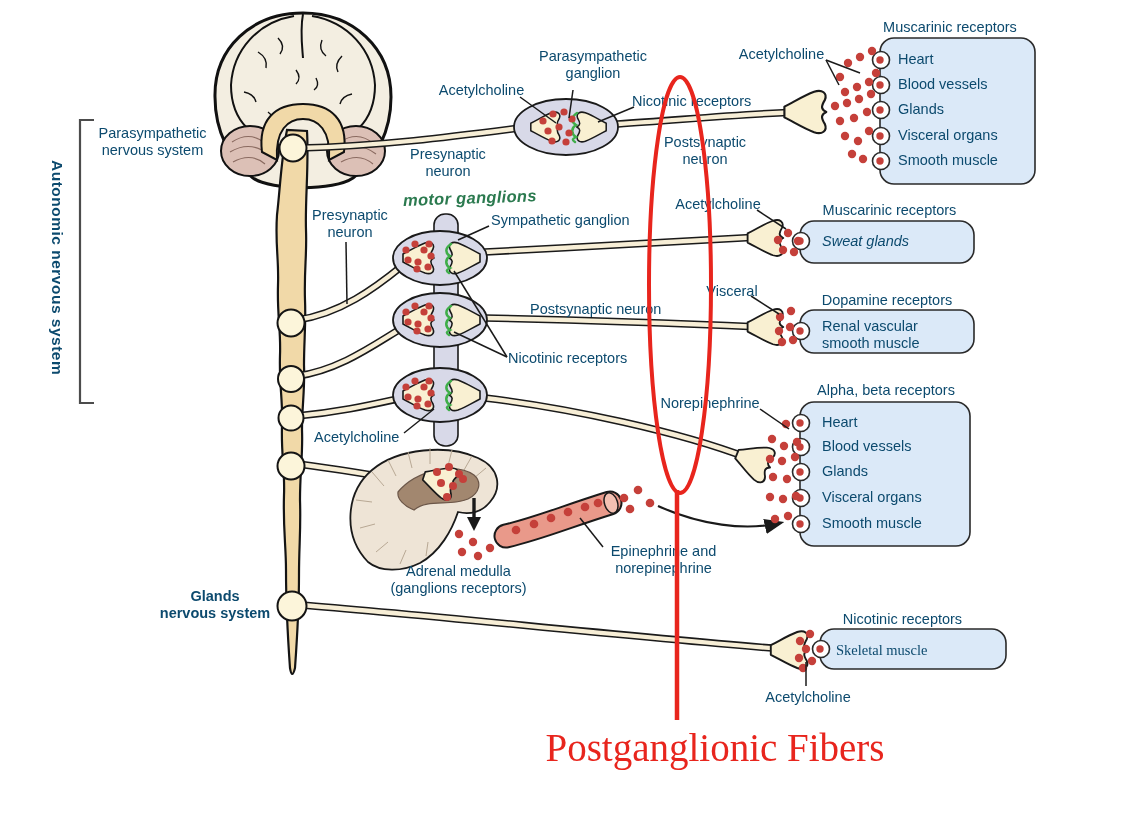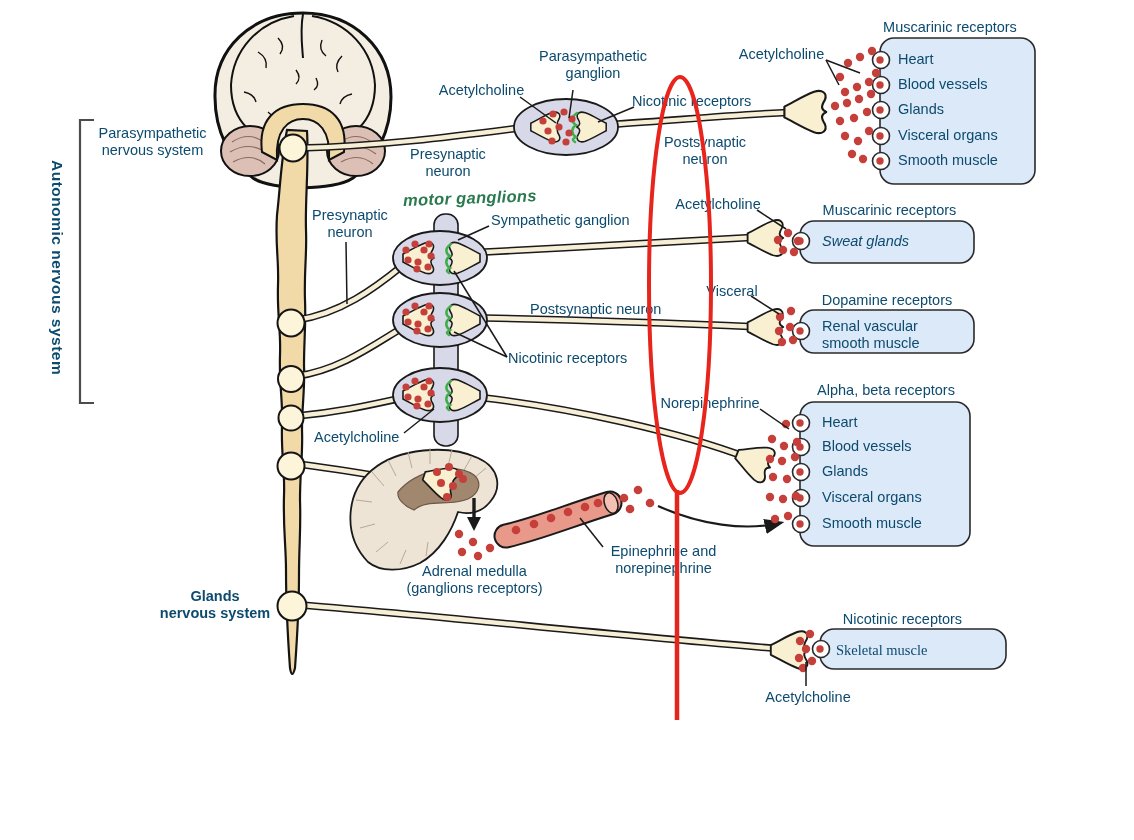--- a/index.html
+++ b/index.html
@@ -428,32 +428,33 @@
 </div>
 
 <div class="lbl" style="left:650px;top:395px;width:120px;">Norepinephrine</div>
 <div class="lbl" style="left:806px;top:382px;width:160px;">Alpha, beta receptors</div>
 <div class="lbl lft" style="left:822px;top:414px;">Heart</div>
 <div class="lbl lft" style="left:822px;top:438px;">Blood vessels</div>
 <div class="lbl lft" style="left:822px;top:463px;">Glands</div>
 <div class="lbl lft" style="left:822px;top:489px;">Visceral organs</div>
 <div class="lbl lft" style="left:822px;top:515px;">Smooth muscle</div>
 
-<div class="lbl" style="left:392px;top:563px;width:165px;">
+<div class="lbl" style="left:376px;top:563px;width:165px;">
   <span>Adrenal medulla</span>
       <span>(ganglions receptors)</span>
 </div>
 <div class="lbl" style="left:596px;top:543px;width:135px;">
   <span>Epinephrine and</span>
       <span>norepinephrine</span>
 </div>
 
 <div class="lbl" style="left:830px;top:611px;width:145px;">Nicotinic receptors</div>
 <div class="lbl lft" style="left:836px;top:642px;font-family:Liberation Serif, serif;">Skeletal muscle</div>
 <div class="lbl" style="left:758px;top:689px;width:100px;">Acetylcholine</div>
 
 <svg id="annot" width="1134" height="840" viewBox="0 0 1134 840">
   <ellipse cx="680" cy="285" rx="31" ry="208" fill="none" stroke="#e8251d" stroke-width="4"></ellipse>
   <line x1="677" y1="490" x2="677" y2="720" stroke="#e8251d" stroke-width="4.5"></line>
 </svg>
 
+<div class="lbl redtitle" style="left:535px;top:726px;width:360px;">Postganglionic Fibers</div>
 
 </div>
 
 </body></html>

